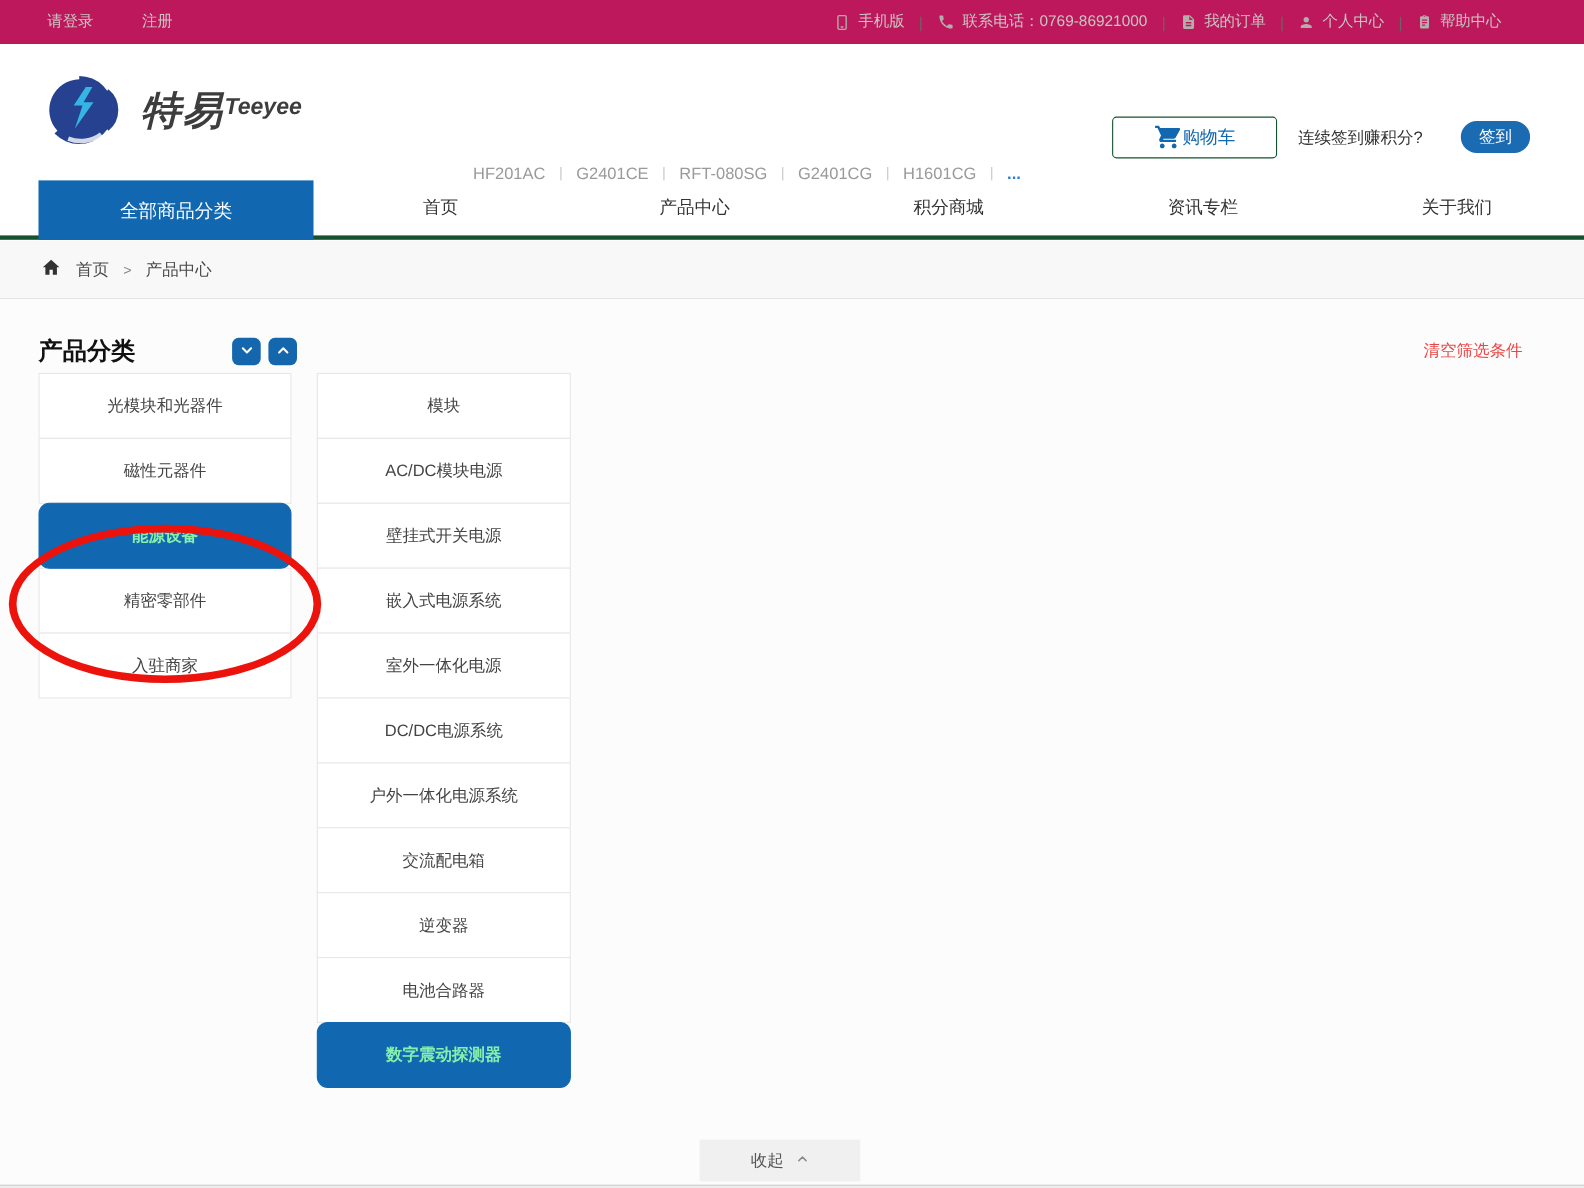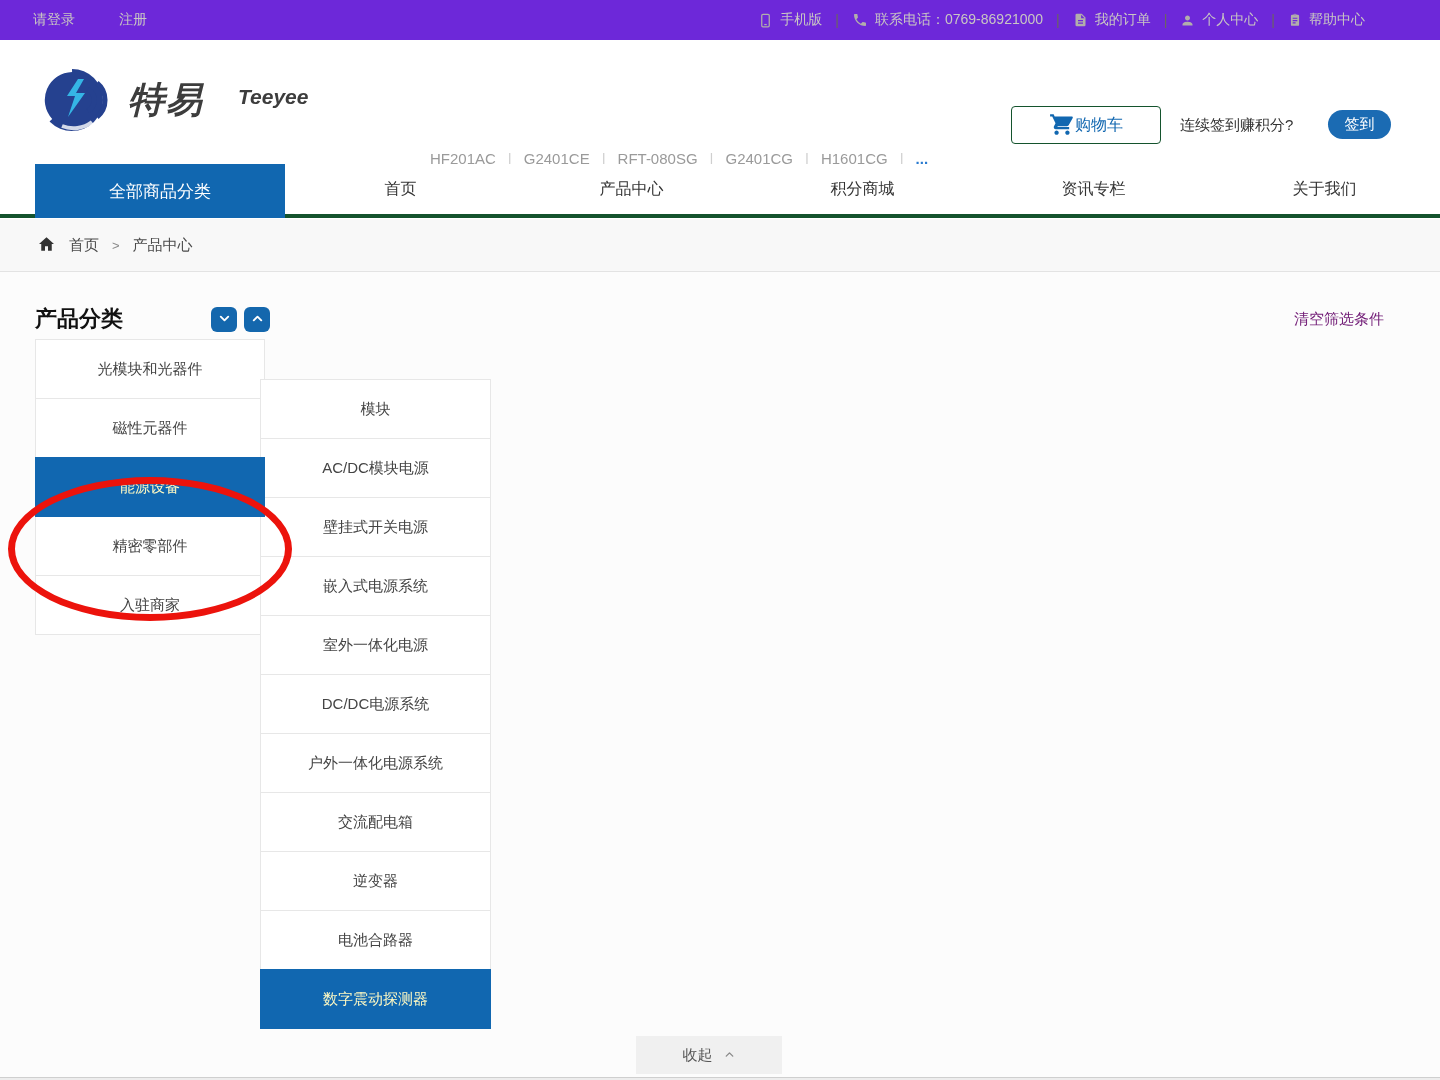--- a/index.html
+++ b/index.html
@@ -5,37 +5,37 @@
   * { margin:0; padding:0; box-sizing:border-box; }
   html,body { width:1440px; height:1080px; }
   body {
     font-family:"Liberation Sans","DejaVu Sans",sans-serif;
     background:#ffffff; position:relative; overflow:hidden;
     color:#333;
   }
   
   .topbar {
     position:absolute; top:0; left:0; width:1440px; height:40px;
-    background:#6d28d9; display:flex; align-items:center;
-    justify-content:space-between; padding:0 75px 0 33px;
+    background:#be185d; display:flex; align-items:center;
+    justify-content:space-between; padding:0 75px 0 43px;
     font-size:14px; color:#c9c6c3;
   }
   .topbar a { color:#c9c6c3; text-decoration:none; cursor:pointer; }
   .topbar-left { display:flex; align-items:center; gap:44px; }
   .topbar-right { display:flex; align-items:center; gap:13px; }
   .topbar-item { display:flex; align-items:center; gap:7px; cursor:pointer; }
   .topbar-item svg { display:block; }
   .pipe { color:#6b6560; }
   .pipe::after { content:"|"; }
   
   .header { position:absolute; top:40px; left:0; width:1440px; height:124px; background:#fff; }
   .logo { position:absolute; left:38px; top:16px; display:flex; align-items:center; gap:10px; cursor:pointer; }
   .logo-text { display:flex; flex-direction:row; line-height:1; }
   .logo-cn { font-size:36px; font-weight:bold; font-style:italic; color:#3d3d3d; letter-spacing:2px; }
-  .logo-en { font-size:21px; font-weight:bold; font-style:italic; color:#3d3d3d; margin-top:4px;margin-left:34px; }
+  .logo-en { font-size:21px; font-weight:bold; font-style:italic; color:#3d3d3d; margin-top:4px; }
   .search-wrap { position:absolute; left:425px; top:64px; display:flex; }
   .search-input {
     width:513px; height:40px; border:1px solid #4d90cf; border-right:none;
     font-size:15px; padding:0 16px; color:#333; outline:none;
     font-family:"Liberation Sans","DejaVu Sans",sans-serif;
   }
   .search-input::placeholder { color:#a9a9a9; }
   .search-btn {
     width:52px; height:40px; background:#1167b0; border:none; cursor:pointer;
     display:flex; align-items:center; justify-content:center;
@@ -87,33 +87,33 @@
   .breadcrumb .crumb-sep { color:#8a8a8a; font-size:13px; }
   
   .content { position:absolute; top:272px; left:0; width:1440px; height:808px; background:#fcfcfc; }
   .section-title { position:absolute; left:35px; top:32px; font-size:22px; font-weight:bold; color:#111; }
   .collapse-btn {
     position:absolute; top:35px; width:26px; height:25px; border:none; border-radius:6px;
     background:#1467ad; cursor:pointer; display:flex; align-items:center; justify-content:center;
   }
   .collapse-btn.down { left:211px; }
   .collapse-btn.up { left:244px; }
-  .clear-filter { position:absolute; right:56px; top:38px; font-size:15px; color:#701a75; cursor:pointer; }
+  .clear-filter { position:absolute; right:56px; top:38px; font-size:15px; color:#ef4444; cursor:pointer; }
   .cat-col { position:absolute; top:67px; }
   .cat-col.col1 { left:35px; width:230px; }
-  .cat-col.col2 { left:260px; width:231px;margin-top:40px; }
+  .cat-col.col2 { left:288px; width:231px; }
   .cat-cell {
     height:60px; margin-top:-1px; background:#fff; border:1px solid #e7e7e7;
     display:flex; align-items:center; justify-content:center;
     font-size:15px; color:#444; cursor:pointer;
   }
   .cat-cell:first-child { margin-top:0; }
   .cat-cell.selected {
-    background:#1167b0; border-color:#1167b0; color:#fef9c3; font-weight:normal;
-    position:relative; z-index:2;
+    background:#1167b0; border-color:#1167b0; color:#86efac; font-weight:bold;
+    position:relative; z-index:2;border-radius:10px;
   }
   .collapse-bar {
     position:absolute; left:636px; top:764px; width:146px; height:38px;
     background:#f0f0f0; border:none; cursor:pointer;
     display:flex; align-items:center; justify-content:center; gap:10px;
     font-size:15px; color:#555;
     font-family:"Liberation Sans","DejaVu Sans",sans-serif;
   }
   
   .annotation-ellipse {

